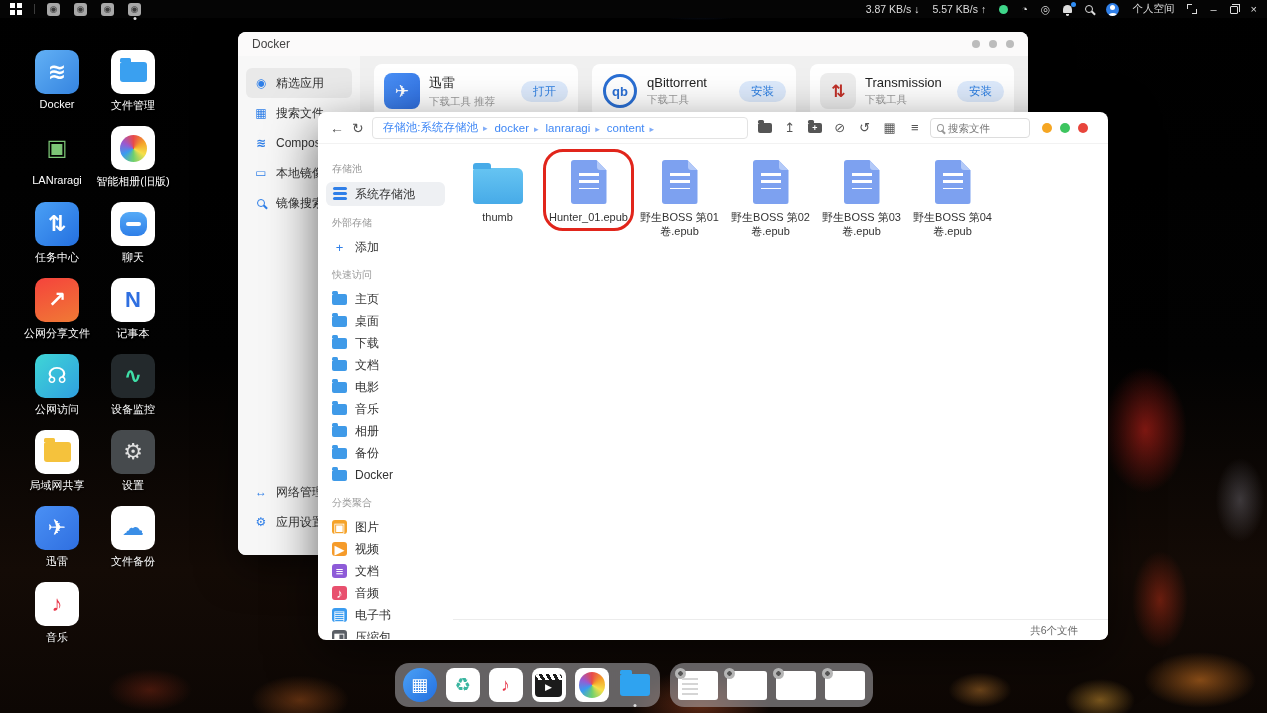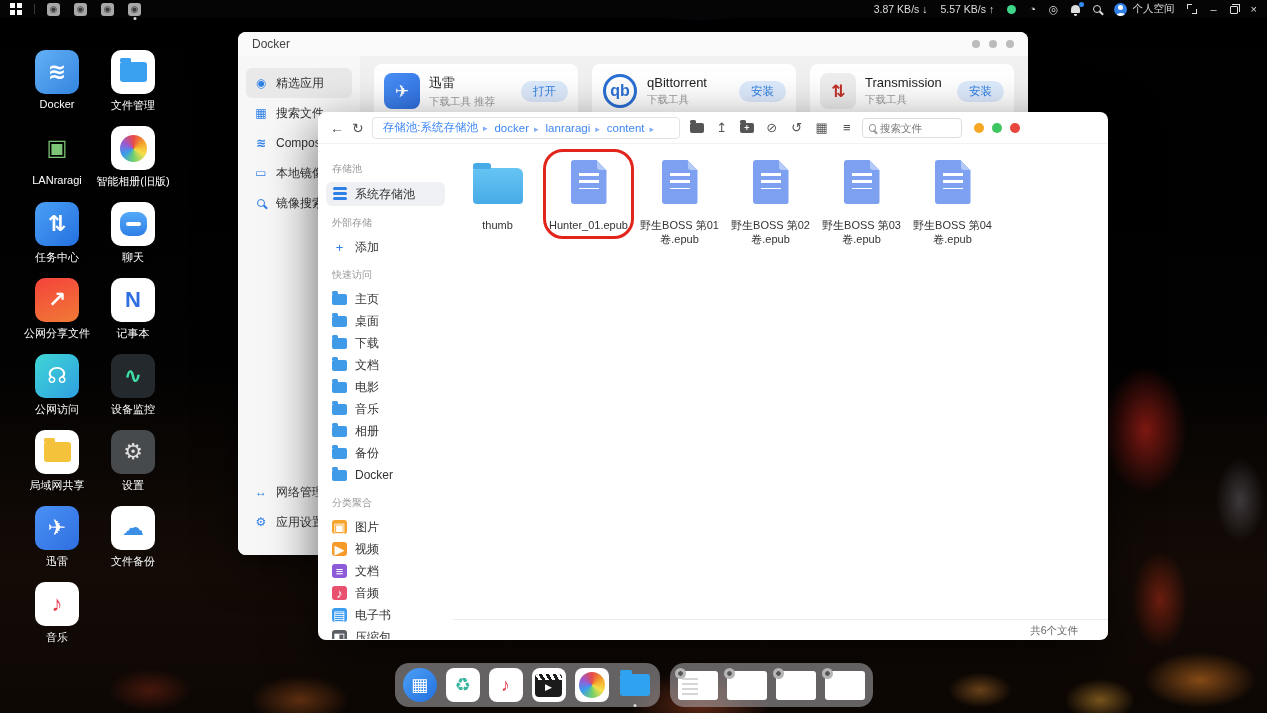--- a/index.html
+++ b/index.html
@@ -41,21 +41,21 @@
     border-radius:4px 4px 0 0;
     background:repeating-linear-gradient(60deg,#1b1b1b 0 3px,#fff 3px 6px); }
   .chatb { width:27px; height:24px; background:linear-gradient(#55aaf7,#2f7fe8); border-radius:9px; position:relative; }
   .chatb::after { content:""; position:absolute; left:6px; top:10px; width:15px; height:3.5px;
     background:#fff; border-radius:2px; }
   .mag { display:inline-block; width:8px; height:8px; border:1.6px solid currentColor; border-radius:50%; position:relative; }
   .mag::after { content:""; position:absolute; right:-3.5px; bottom:-2px; width:5px; height:1.6px;
     background:currentColor; transform:rotate(45deg); }
   .qbc { width:34px; height:34px; border-radius:50%; background:#fff; border:3px solid #2a6fd4;
     color:#2a6fd4; font-weight:bold; display:flex; align-items:center; justify-content:center;
-    font-size:16px; font-style:normal; }
+    font-size:13px; font-style:normal; }
   .icn.k-db { height:15px; align-items:flex-start; }
   .dbicon { display:block; width:14px; height:3.5px; background:#2f7fe8; border-radius:2px;
     box-shadow:0 5px 0 #2f7fe8, 0 10px 0 #2f7fe8; }
   .bigfolder { display:block; width:50px; height:36px; background:linear-gradient(#66c4f2,#47abe8);
     border-radius:3px 6px 4px 4px; position:relative; }
   .bigfolder::before { content:""; position:absolute; top:-5px; left:0; width:18px; height:6px;
     background:#47abe8; border-radius:3px 3px 0 0; }
   .docicon { display:block; width:36px; height:44px; background:#7da1f0; border-radius:3px; position:relative;
     clip-path:polygon(0 0,72% 0,100% 24%,100% 100%,0 100%); }
   .docicon::before { content:""; position:absolute; top:0; right:0; width:10px; height:10px;
@@ -81,21 +81,21 @@
   .gdot { width:9px; height:9px; border-radius:50%; background:#3fd68a; }
   .mb-glyph { font-size:11px; color:#ddd; }
   .bellwrap { position:relative; }
   .bell { display:block; width:9px; height:8px; background:#ddd; border-radius:5px 5px 1px 1px; position:relative; }
   .bell::after { content:""; position:absolute; left:3px; bottom:-2.5px; width:3px; height:2px;
     background:#ddd; border-radius:0 0 2px 2px; }
   .bellbadge { position:absolute; top:-3px; right:-4px; width:5px; height:5px; border-radius:50%; background:#2f8df5; }
   .avatar { width:13px; height:13px; border-radius:50%; background:#2f7fe8; position:relative; overflow:hidden; }
   .avatar::before { content:""; position:absolute; top:2px; left:4px; width:5px; height:5px; border-radius:50%; background:#fff; }
   .avatar::after { content:""; position:absolute; bottom:-4px; left:1.5px; width:10px; height:7px; border-radius:50%; background:#fff; }
-  .userwrap { display:flex; align-items:center; gap:5px; }
+  .userwrap { display:flex; align-items:center; gap:13px; }
   .fsi { position:relative; width:10px; height:10px; }
   .fsi::before { content:""; position:absolute; top:0; left:0; width:4px; height:4px;
     border-top:1.5px solid #ddd; border-left:1.5px solid #ddd; }
   .fsi::after { content:""; position:absolute; bottom:0; right:0; width:4px; height:4px;
     border-bottom:1.5px solid #ddd; border-right:1.5px solid #ddd; }
   .resti { position:relative; width:8px; height:8px; border:1.2px solid #ddd; border-radius:1px; margin-top:2px; }
   .resti::before { content:""; position:absolute; top:-3.5px; left:1.5px; width:7px; height:7px;
     border-top:1.2px solid #ddd; border-right:1.2px solid #ddd; }
 
   
@@ -133,42 +133,42 @@
   .card-desc { font-size:10.5px; color:#9a9a9a; margin-top:3px; }
   .card-btn { margin-left:auto; padding:3px 12px; background:#ddeafc; color:#2b7de0;
     border:none; border-radius:12px; font-size:11.5px; }
 
   
   .file-win { left:318px; top:112px; width:790px; height:528px; z-index:3;
     box-shadow:0 16px 50px rgba(0,0,0,.6); }
   .fm-toolbar { height:32px; display:flex; align-items:center; padding:0 12px; gap:8px;
     border-bottom:1px solid #f2f2f2; }
   .nav-glyph { font-size:14px; color:#555; }
-  .breadcrumb { width:308px; flex:none; height:22px; border:1px solid #e3e3e3; border-radius:4px;
+  .breadcrumb { width:376px; flex:none; height:22px; border:1px solid #e3e3e3; border-radius:4px;
     display:flex; align-items:center; padding:0 10px; gap:2px; overflow:hidden; }
   .crumb { font-size:11.5px; color:#3f87f5; white-space:nowrap; }
   .crumb::after { content:"▸"; margin:0 5px; color:#7fabf7; font-size:9px; }
   .fm-actions { display:flex; gap:11px; align-items:center; margin-left:2px; }
   .fm-actions .icn { width:14px; height:14px; font-size:13px; font-weight:normal; }
   .fm-actions .cssfolder { width:14px; height:10px; }
   .searchbox { width:100px; height:20px; border:1px solid #ddd; border-radius:4px;
     display:flex; align-items:center; padding:0 6px; gap:4px; color:#999; }
   .searchbox input { border:none; outline:none; width:100%; font-size:10.5px; color:#666;
     font-family:Liberation Sans, sans-serif; background:transparent; }
   .traffic { display:flex; gap:8px; margin-left:4px; }
   .tdot { width:10px; height:10px; border-radius:50%; }
   .fm-body { display:flex; height:495px; }
   .fm-side { width:135px; padding:8px 8px 0 14px; overflow:hidden; flex:none; }
   .sec-label { font-size:10px; color:#999; margin:10px 0 6px; }
   .fm-item { display:flex; align-items:center; gap:8px; height:22px; font-size:12px; color:#333;
     border-radius:6px; padding:0 6px; margin-left:-6px; }
   .fm-item.selected { background:#eef0f3; height:24px; }
   .fm-item .icn { width:15px; flex:none; font-size:13px; font-weight:normal; }
   .fm-files { flex:1; position:relative; padding:8px 0 0 2px; display:flex; align-items:flex-start; gap:6px; flex-wrap:wrap; }
-  .file-item { width:85px; display:flex; flex-direction:column; align-items:center; gap:14px; padding:4px 2px; }
+  .file-item { width:85px; display:flex; flex-direction:column; align-items:center; gap:6px; padding:4px 2px; }
   .file-item.highlighted { outline:3px solid #e1251b;border-radius:17px; }
   .file-icon-box { height:48px; display:flex; align-items:flex-end; }
   .file-label { font-size:11px; color:#333; text-align:center; line-height:1.3; word-break:break-word; }
   .fm-status { position:absolute; left:0; right:0; bottom:0; height:20px; border-top:1px solid #ececec;
     font-size:10.5px; color:#666; text-align:right; padding-right:30px; line-height:20px; background:#fff; }
 
   
   .dock { position:absolute; bottom:6px; left:50%; transform:translateX(-50%); z-index:6;
     display:flex; gap:10px; align-items:stretch; }
   .dock-group { background:rgba(190,190,195,.5); border-radius:14px; padding:5px 8px;

